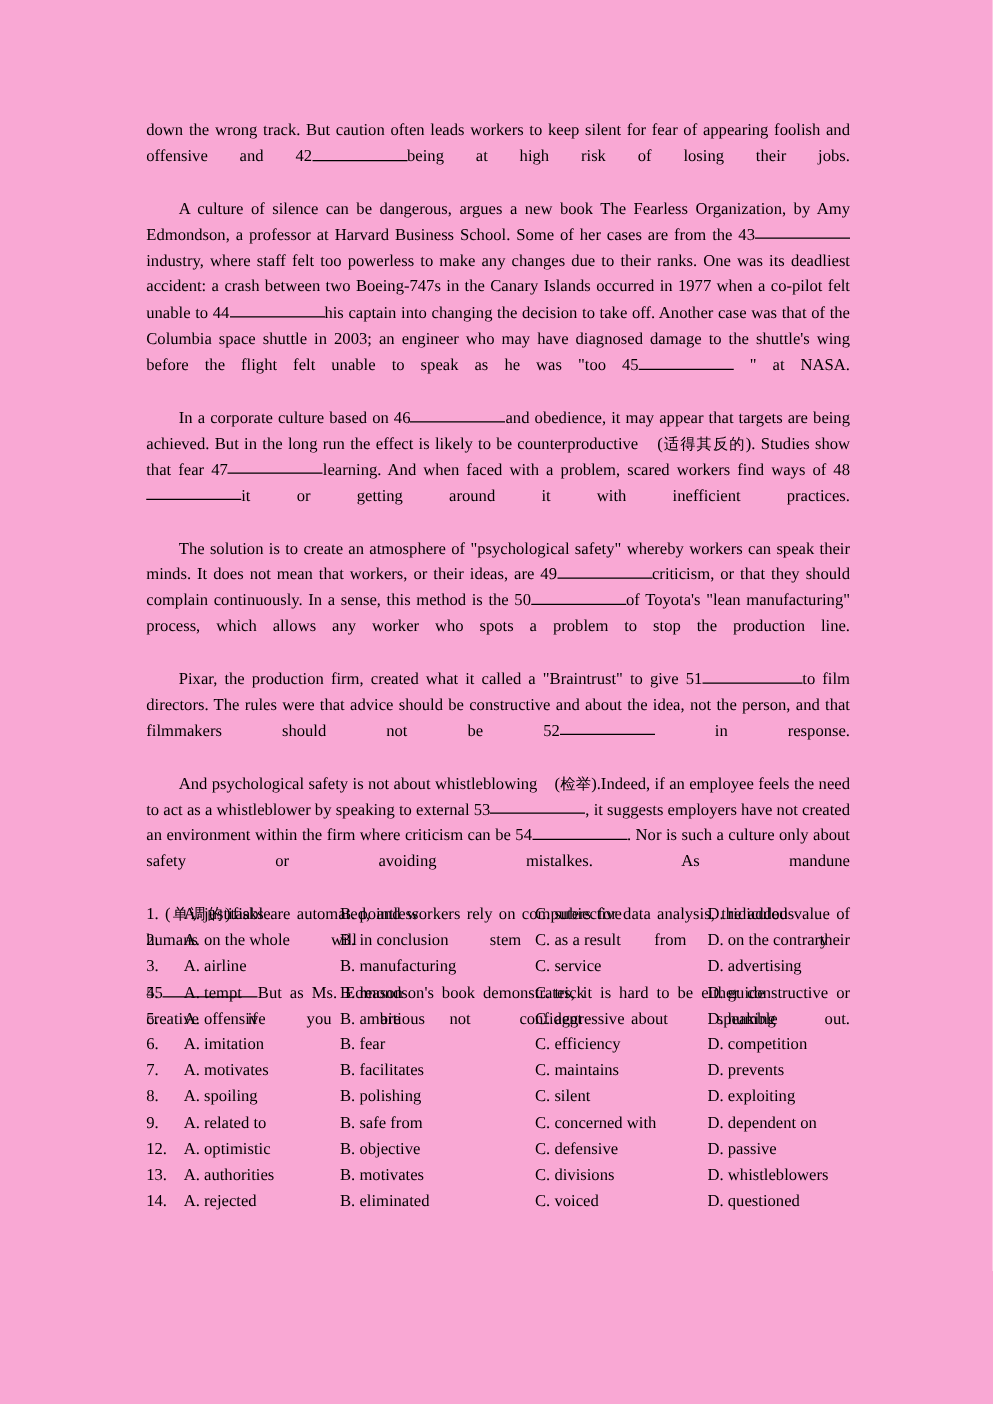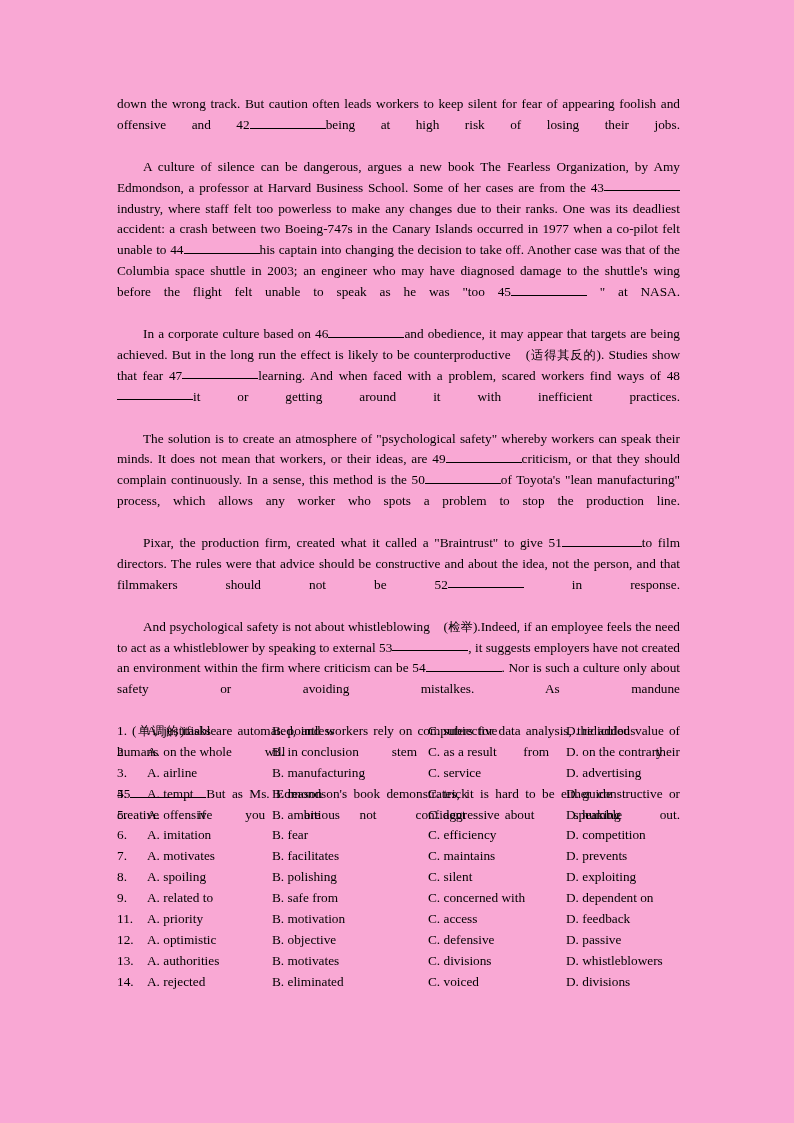--- a/index.html
+++ b/index.html
@@ -163,42 +163,35 @@
         <span class="opt-cell col-d">D. exploiting</span>
       </div>
       <div class="opt-row">
         <span class="opt-cell col-num">9.</span>
         <span class="opt-cell col-a">A. related to</span>
         <span class="opt-cell col-b">B. safe from</span>
         <span class="opt-cell col-c">C. concerned with</span>
         <span class="opt-cell col-d">D. dependent on</span>
       </div>
       <div class="opt-row">
-        <span class="opt-cell col-num">11.</span>
-        <span class="opt-cell col-a">A. priority</span>
-        <span class="opt-cell col-b">B. motivation</span>
-        <span class="opt-cell col-c">C. access</span>
-        <span class="opt-cell col-d">D. feedback</span>
-      </div>
-      <div class="opt-row">
         <span class="opt-cell col-num">12.</span>
         <span class="opt-cell col-a">A. optimistic</span>
         <span class="opt-cell col-b">B. objective</span>
         <span class="opt-cell col-c">C. defensive</span>
         <span class="opt-cell col-d">D. passive</span>
       </div>
       <div class="opt-row">
         <span class="opt-cell col-num">13.</span>
         <span class="opt-cell col-a">A. authorities</span>
         <span class="opt-cell col-b">B. motivates</span>
         <span class="opt-cell col-c">C. divisions</span>
         <span class="opt-cell col-d">D. whistleblowers</span>
       </div>
       <div class="opt-row">
         <span class="opt-cell col-num">14.</span>
         <span class="opt-cell col-a">A. rejected</span>
         <span class="opt-cell col-b">B. eliminated</span>
         <span class="opt-cell col-c">C. voiced</span>
-        <span class="opt-cell col-d">D. divisions</span>
+        <span class="opt-cell col-d">D. questioned</span>
       </div>
     </div>
 
 </div>
 
 </body></html>

